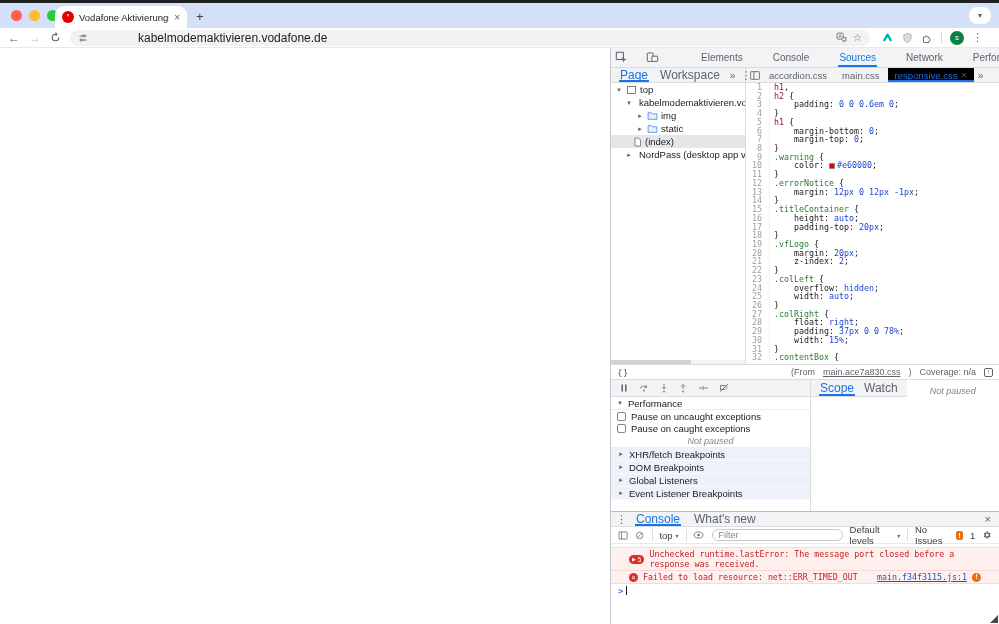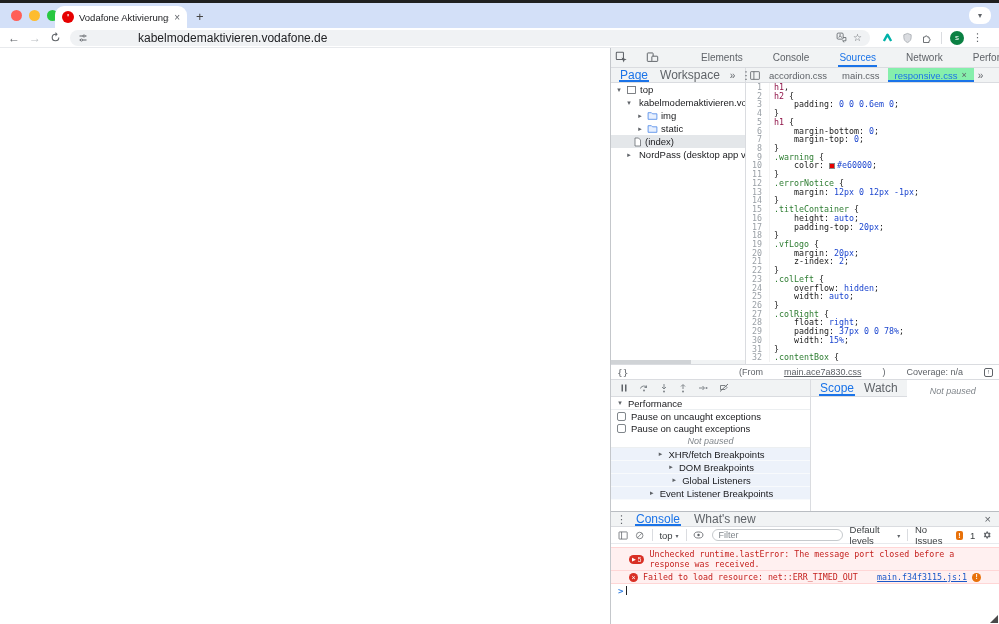--- a/index.html
+++ b/index.html
@@ -50,21 +50,21 @@
   .dt-x { color:#5f6368; font-size:11px; padding:0 3px; }
 
   
   .dt-subbar { height:15px; background:#f1f3f4; border-bottom:1px solid #dadce0; display:flex; flex:none; }
   .nav-head { width:135px; display:flex; align-items:center; border-right:1px solid #dadce0; padding:0 4px; gap:2px; }
   .sub-tab { font-size:12px; color:#5f6368; padding:0 5px; height:100%; display:flex; align-items:center; position:relative; }
   .sub-tab.active { color:#1a73e8; }
   .sub-tab.active::after { content:""; position:absolute; left:4px; right:4px; bottom:0; height:2px; background:#1a73e8; }
   .filetabs { flex:1; display:flex; align-items:center; gap:1px; padding:0 3px; }
   .file-tab { font-size:9.5px; color:#5f6368; padding:0 7px; height:100%; display:flex; align-items:center; gap:4px; position:relative; white-space:nowrap; }
-  .file-tab.active { background:#86efac; color:#1a73e8;justify-content:center; }
+  .file-tab.active { background:#000000; color:#1a73e8;justify-content:center; }
   .file-tab.active::after { content:""; position:absolute; left:0; right:0; bottom:0; height:2px; background:#1a73e8; }
   .ft-x { color:#5f6368; font-size:9px; }
 
   
   .dt-sourcerow { height:281px; display:flex; flex:none; overflow:hidden; }
   .navigator { width:135px; border-right:1px solid #dadce0; background:#fff; overflow:hidden; position:relative; }
   .tree-row { height:13px; display:flex; align-items:center; gap:3px; font-size:9.5px; color:#202124; white-space:nowrap; overflow:hidden; }
   .tree-row.sel { background:#e4e7ea; }
   .tw { width:8px; flex:none; text-align:center; color:#5f6368; font-size:7px; }
   .d0{padding-left:4px}.d1{padding-left:14px}.d2{padding-left:25px}.d2f{padding-left:22px}
@@ -74,33 +74,33 @@
   .editor { flex:1; background:#fff; overflow:hidden; font-family:"DejaVu Sans Mono",monospace; }
   .code-line { height:8.72px; display:flex; font-size:8.3px; line-height:8.72px; }
   .ln { width:24px; flex:none; text-align:right; padding-right:7px; color:#9aa0a6; border-right:1px solid #f3f3f3; }
   .lt { white-space:pre; padding-left:4px; }
   .tok-p{color:#222}.tok-v{color:#1c46cf}.tok-t{color:#8f1247}.tok-c{color:#2e7d32}
   .swatch { display:inline-block; width:6px; height:6px; background:#e60000; border:1px solid #888; margin-right:2px; vertical-align:-1px; }
 
   
   .dt-status { height:15px; border-top:1px solid #dadce0; display:flex; align-items:center; padding:0 6px; flex:none; font-size:9px; color:#5f6368; background:#fff; }
   .pp { font-family:"DejaVu Sans Mono",monospace; font-size:9.5px; color:#5f6368; }
-  .status-right { margin-left:auto; display:flex; align-items:center; gap:21px; }
+  .status-right { margin-left:auto; display:flex; align-items:center; gap:8px; }
   .status-link { text-decoration:underline; color:#5f6368; }
   .cov-ic { width:9px; height:9px; border:1px solid #5f6368; border-radius:2px; display:flex; align-items:center; justify-content:center; font-size:6px; color:#5f6368; }
 
   
   .dt-debug { height:132px; display:flex; flex:none; border-top:1px solid #dadce0; }
   .dbg-left { width:200px; border-right:1px solid #dadce0; display:flex; flex-direction:column; }
   .dbg-toolbar { height:17px; background:#f1f3f4; border-bottom:1px solid #dadce0; display:flex; align-items:center; gap:9px; padding:0 8px; flex:none; }
   .sec-head { height:13px; display:flex; align-items:center; gap:4px; font-size:9.5px; color:#202124; padding:0 5px; border-bottom:1px solid #eceff1; background:#fff; }
   .cb-row { height:12px; display:flex; align-items:center; gap:5px; padding:0 6px; font-size:9.5px; color:#202124; }
   .cb { width:9px; height:9px; border:1px solid #80868b; border-radius:2px; background:#fff; flex:none; }
   .notpaused { height:14px; display:flex; align-items:center; justify-content:center; font-size:9px; font-style:italic; color:#80868b; border-bottom:1px solid #eceff1; }
-  .col-row { height:13px; display:flex; align-items:center; gap:4px; padding:4px 6px; font-size:9.5px; color:#202124; background:#edf2fa; border-bottom:1px solid #f8fafc;justify-content:center; }
+  .col-row { height:13px; display:flex; align-items:center; gap:4px; padding:4px 6px; font-size:9.5px; color:#202124; background:#edf2fa; border-bottom:1px solid #f8fafc; }
   .dbg-right { flex:1; display:flex; flex-direction:row; }
   .scope-tabs { height:17px; background:#f1f3f4; border-bottom:1px solid #dadce0; display:flex; align-items:center; padding:0 4px; flex:none; }
   .scope-body { flex:1; background:#fff; display:flex; justify-content:center; padding-top:6px; font-size:9px; font-style:italic; color:#80868b; }
 
   
   .dt-drawer { height:113px; border-top:1px solid #b9bdc2; display:flex; flex-direction:column; flex:none; }
   .drw-tabs { height:15px; background:#f1f3f4; border-bottom:1px solid #dadce0; display:flex; align-items:center; padding:0 5px; gap:4px; flex:none; }
   .drw-toolbar { height:17px; background:#fff; border-bottom:1px solid #e8eaed; display:flex; align-items:center; gap:7px; padding:0 7px; flex:none; font-size:9.5px; color:#3c4043; }
   .ctx { display:flex; align-items:center; gap:3px; }
   .drop-car { font-size:6px; color:#5f6368; }

